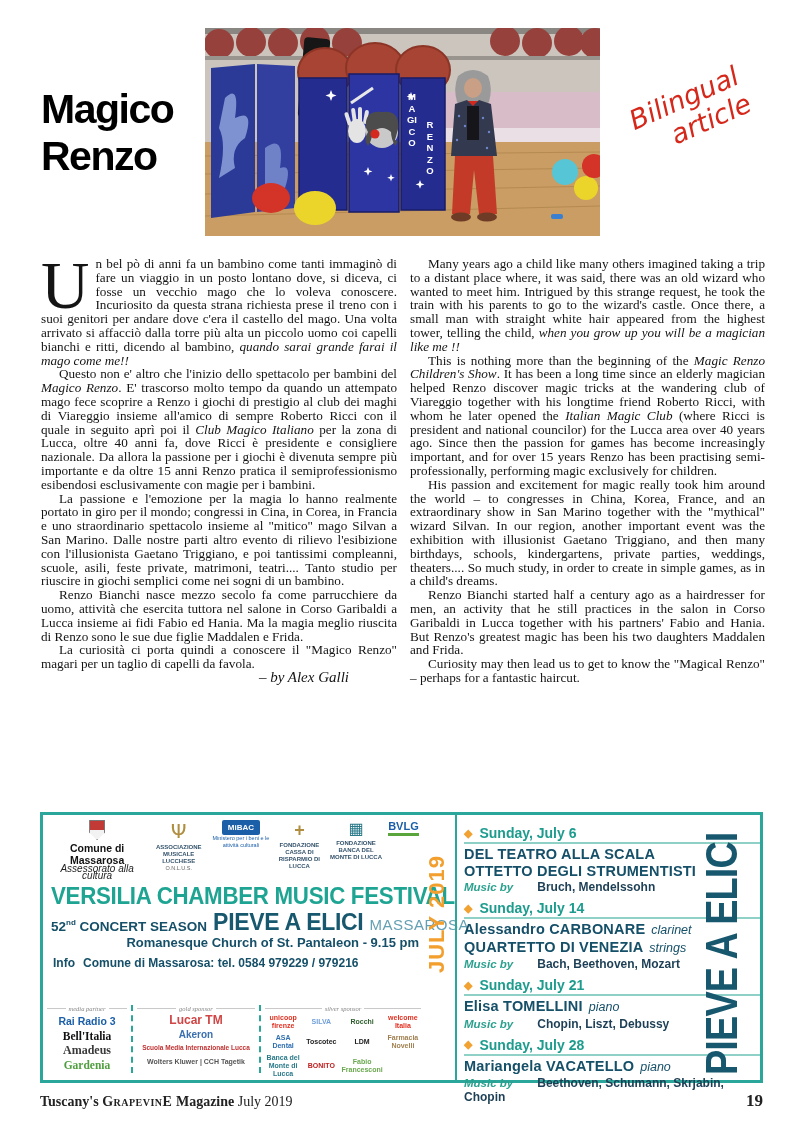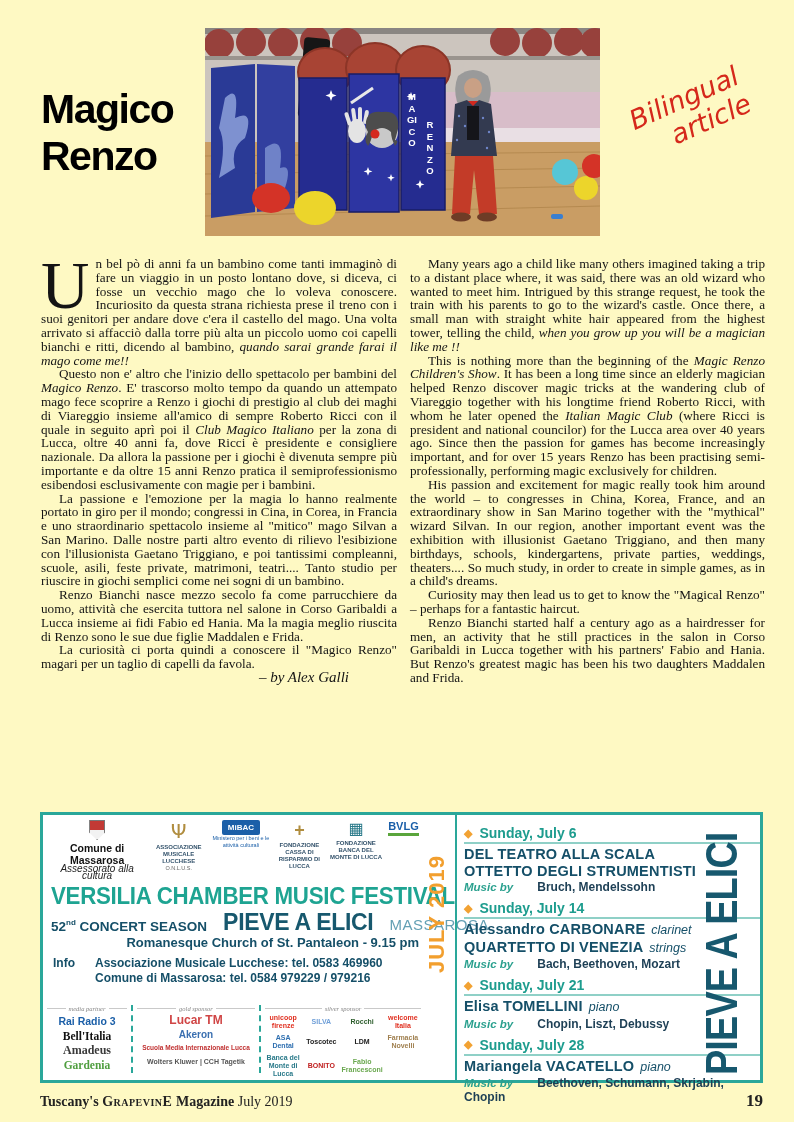--- a/index.html
+++ b/index.html
@@ -1,17 +1,17 @@
 <!DOCTYPE html>
 <html><head>
 <meta charset="utf-8">
 <style>
   * { margin:0; padding:0; box-sizing:border-box; }
   body { background:#888; }
-  #page { position:relative; width:794px; height:1122px; background:#fef9c3; margin:0 auto;
+  #page { position:relative; width:794px; height:1122px; background:#ffffff; margin:0 auto;
           font-family:"Liberation Serif", serif; overflow:hidden; }
 
   
   .headline { position:absolute; left:41px; top:86px; font-family:"Liberation Sans", sans-serif;
               font-weight:700; font-size:41px; line-height:47px; letter-spacing:-1.5px; color:#000; }
 
   
   .badge { position:absolute; left:632px; top:82px; transform:rotate(-24deg);
            color:#d5281b; font-family:"DejaVu Sans", sans-serif; font-style:italic;
            font-size:27px; line-height:30px; font-weight:500; }
@@ -48,28 +48,28 @@
            clip-path:polygon(0 0,100% 0,100% 62%,50% 100%,0 62%); border:1px solid #777; }
   .lyre  { font-size:20px; line-height:22px; color:#b08d3f; font-family:"DejaVu Sans", sans-serif; }
   .mibox { background:#1b5fa8; color:#fff; font-size:8px; font-weight:700; padding:3px 6px; border-radius:2px; }
   .plus  { font-size:18px; line-height:20px; font-weight:900; color:#b08d3f; }
   .bank  { font-size:16px; line-height:18px; color:#2a7a8a; }
   .bvlgm { font-size:11px; font-weight:700; color:#1b5fa8; border-bottom:3px solid #5aa53c; padding-bottom:1px; }
 
   .fest-title { position:absolute; left:8px; top:68px; width:370px; white-space:nowrap;
                 font-weight:700; font-size:23px; letter-spacing:-0.3px; color:#1ea492;
                 transform:scaleX(0.97); transform-origin:0 0; }
-  .season-row { position:absolute; left:8px; top:94px; width:370px; display:flex; align-items:baseline; gap:16px; white-space:nowrap; }
+  .season-row { position:absolute; left:8px; top:94px; width:370px; display:flex; align-items:baseline; gap:6px; white-space:nowrap; }
   .season { font-size:13.5px; font-weight:700; color:#154f68; }
   .season sup { font-size:8px; }
   .venue-big { font-size:23px; font-weight:700; color:#17586e; letter-spacing:-0.3px; }
   .venue-town { font-size:15px; font-weight:400; color:#64a0b4; letter-spacing:0.5px; }
   .church { position:absolute; left:8px; top:120px; width:368px; text-align:right;
             font-size:13px; font-weight:700; color:#154f68; }
-  .info { position:absolute; left:10px; top:141px; display:flex; gap:20px;
+  .info { position:absolute; left:10px; top:141px; display:flex; gap:8px;
           color:#154f68; font-size:12px; font-weight:700; }
   .info .lines { line-height:15px; }
   .info .l3 { }
 
   .sponsors { position:absolute; left:4px; top:190px; width:374px; height:68px; display:flex; }
   .sp-sep { border-left:2px dashed #2aa79a; margin:0 4px; }
   .sp-col { display:flex; flex-direction:column; }
   .sp-col .sphead { display:flex; align-items:center; gap:3px; font-family:"Liberation Serif", serif;
                     font-style:italic; font-size:6.5px; color:#888; margin-bottom:2px; }
   .sphead::before, .sphead::after { content:""; flex:1; height:1px; background:#c9c9c9; }
@@ -226,22 +226,22 @@
       <p><span>Questo non e' altro che l'inizio dello spettacolo per bambini del </span><em>Magico Renzo</em><span>. E' trascorso molto tempo da quando un attempato mago fece scoprire a Renzo i giochi di prestigio al club dei maghi di Viareggio insieme all'amico di sempre Roberto Ricci con il quale in seguito aprì poi il </span><em>Club Magico Italiano</em><span> per la zona di Lucca, oltre 40 anni fa, dove Ricci è presidente e consigliere nazionale. Da allora la passione per i giochi è divenuta sempre più importante e da oltre 15 anni Renzo pratica il semiprofessionismo esibendosi esclusivamente con magie per i bambini.</span></p>
       <p>La passione e l'emozione per la magia lo hanno realmente portato in giro per il mondo; congressi in Cina, in Corea, in Francia e uno straordinario spettacolo insieme al "mitico" mago Silvan a San Marino. Dalle nostre parti altro evento di rilievo l'esibizione con l'illusionista Gaetano Triggiano, e poi tantissimi compleanni, scuole, asili, feste private, matrimoni, teatri.... Tanto studio per riuscire in giochi semplici come nei sogni di un bambino.</p>
       <p>Renzo Bianchi nasce mezzo secolo fa come parrucchiere da uomo, attività che esercita tuttora nel salone in Corso Garibaldi a Lucca insieme ai fidi Fabio ed Hania. Ma la magia meglio riuscita di Renzo sono le sue due figlie Maddalen e Frida.</p>
       <p>La curiosità ci porta quindi a conoscere il "Magico Renzo" magari per un taglio di capelli da favola.</p>
       <p class="byline">– by Alex Galli</p>
     </div>
     <div class="col right">
       <p><span>Many years ago a child like many others imagined taking a trip to a distant place where, it was said, there was an old wizard who wanted to meet him. Intrigued by this strange request, he took the train with his parents to go to the wizard's castle. Once there, a small man with straight white hair appeared from the highest tower, telling the child, </span><em>when you grow up you will be a magician like me !!</em></p>
       <p><span>This is nothing more than the beginning of the </span><em>Magic Renzo Children's Show</em><span>. It has been a long time since an elderly magician helped Renzo discover magic tricks at the wandering club of Viareggio together with his longtime friend Roberto Ricci, with whom he later opened the </span><em>Italian Magic Club</em><span> (where Ricci is president and national councilor) for the Lucca area over 40 years ago. Since then the passion for games has become increasingly important, and for over 15 years Renzo has been practising semi-professionally, performing magic exclusively for children.</span></p>
       <p>His passion and excitement for magic really took him around the world – to congresses in China, Korea, France, and an extraordinary show in San Marino together with the "mythical" wizard Silvan. In our region, another important event was the exhibition with illusionist Gaetano Triggiano, and then many birthdays, schools, kindergartens, private parties, weddings, theaters.... So much study, in order to create in simple games, as in a child's dreams.</p>
+      <p>Renzo Bianchi started half a century ago as a hairdresser for men, an activity that he still practices in the salon in Corso Garibaldi in Lucca together with his partners' Fabio and Hania. But Renzo's greatest magic has been his two daughters Maddalen and Frida.</p>
       <p>Curiosity may then lead us to get to know the "Magical Renzo" – perhaps for a fantastic haircut.</p>
-      <p>Renzo Bianchi started half a century ago as a hairdresser for men, an activity that he still practices in the salon in Corso Garibaldi in Lucca together with his partners' Fabio and Hania. But Renzo's greatest magic has been his two daughters Maddalen and Frida.</p>
     </div>
   </div>
 
   <div class="ad">
 
     <div class="organizers">
       <div class="org massarosa">
         <span class="crest"></span>
         <span class="oname">Comune di Massarosa</span>
         <span class="osub">Assessorato alla cultura</span>
@@ -274,21 +274,20 @@
       <span class="season"><span>52</span><sup>nd</sup> <span>CONCERT SEASON</span></span>
       <span class="venue-big">PIEVE A ELICI</span>
       <span class="venue-town">MASSAROSA</span>
     </div>
 
     <div class="church">Romanesque Church of St. Pantaleon - 9.15 pm</div>
 
     <div class="info">
       <span>Info</span>
       <span class="lines">
-        <div>Associazione Musicale Lucchese: tel. 0583 469960</div>
         <div class="l3">Comune di Massarosa: tel. 0584 979229 / 979216</div>
       </span>
     </div>
 
     <div class="sponsors">
       <div class="sp-col media">
         <div class="sphead">media partner</div>
         <span class="sp-item" style="font-family: &quot;Liberation Sans&quot;, sans-serif; color: rgb(27, 95, 168); font-size: 10.5px;">Rai Radio 3</span>
         <span class="sp-item" style="color: rgb(17, 17, 17); font-size: 11.5px;">Bell'Italia</span>
         <span class="sp-item" style="color: rgb(58, 58, 58); font-size: 12px;">Amadeus</span>

